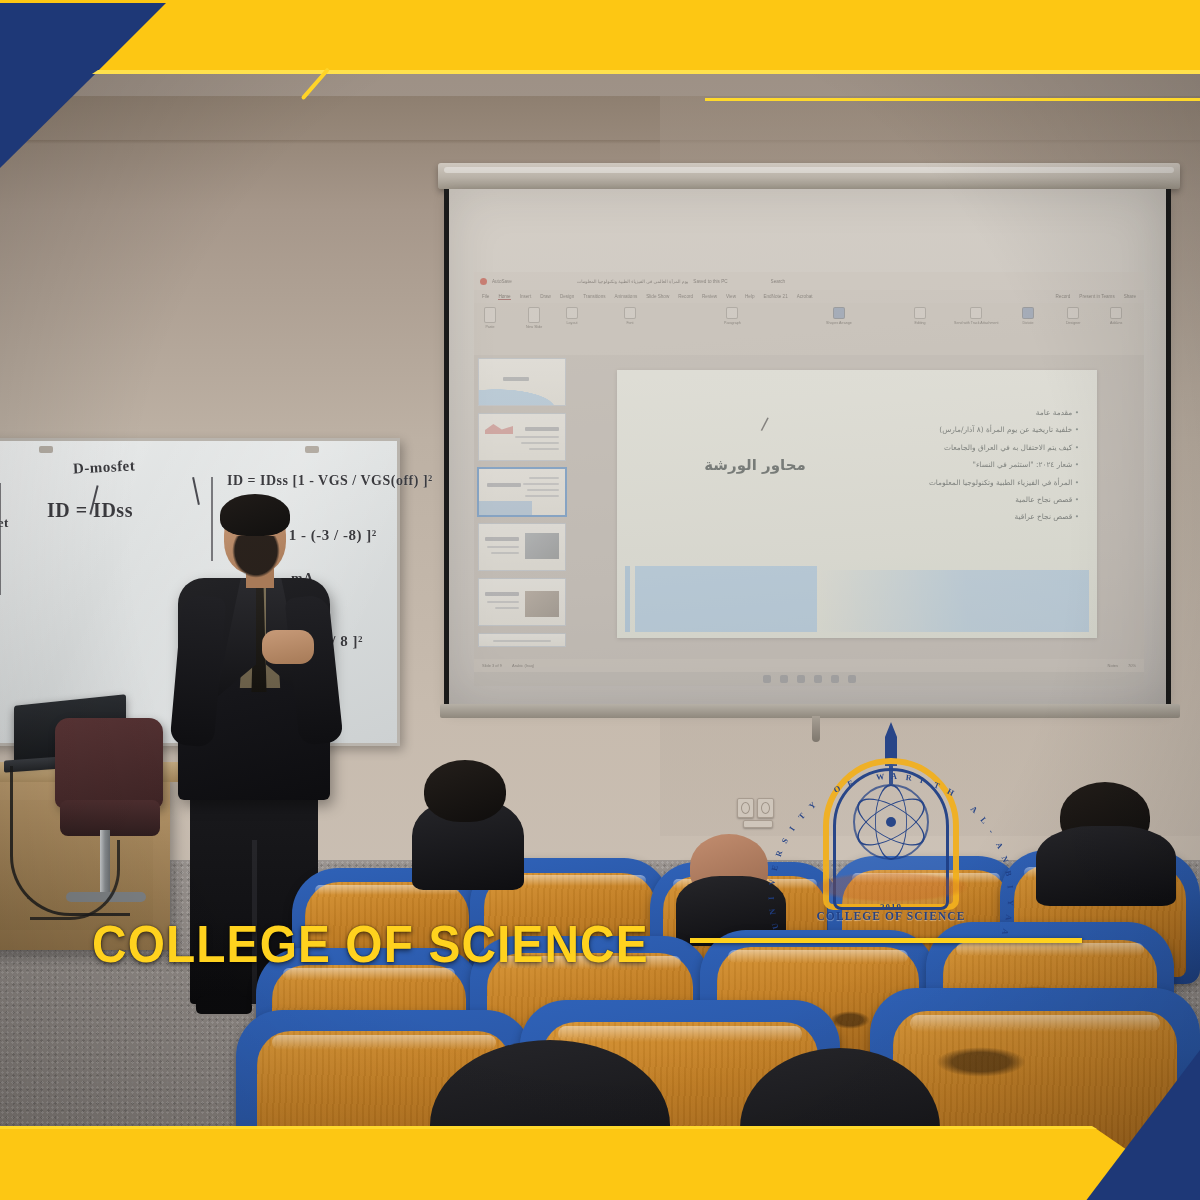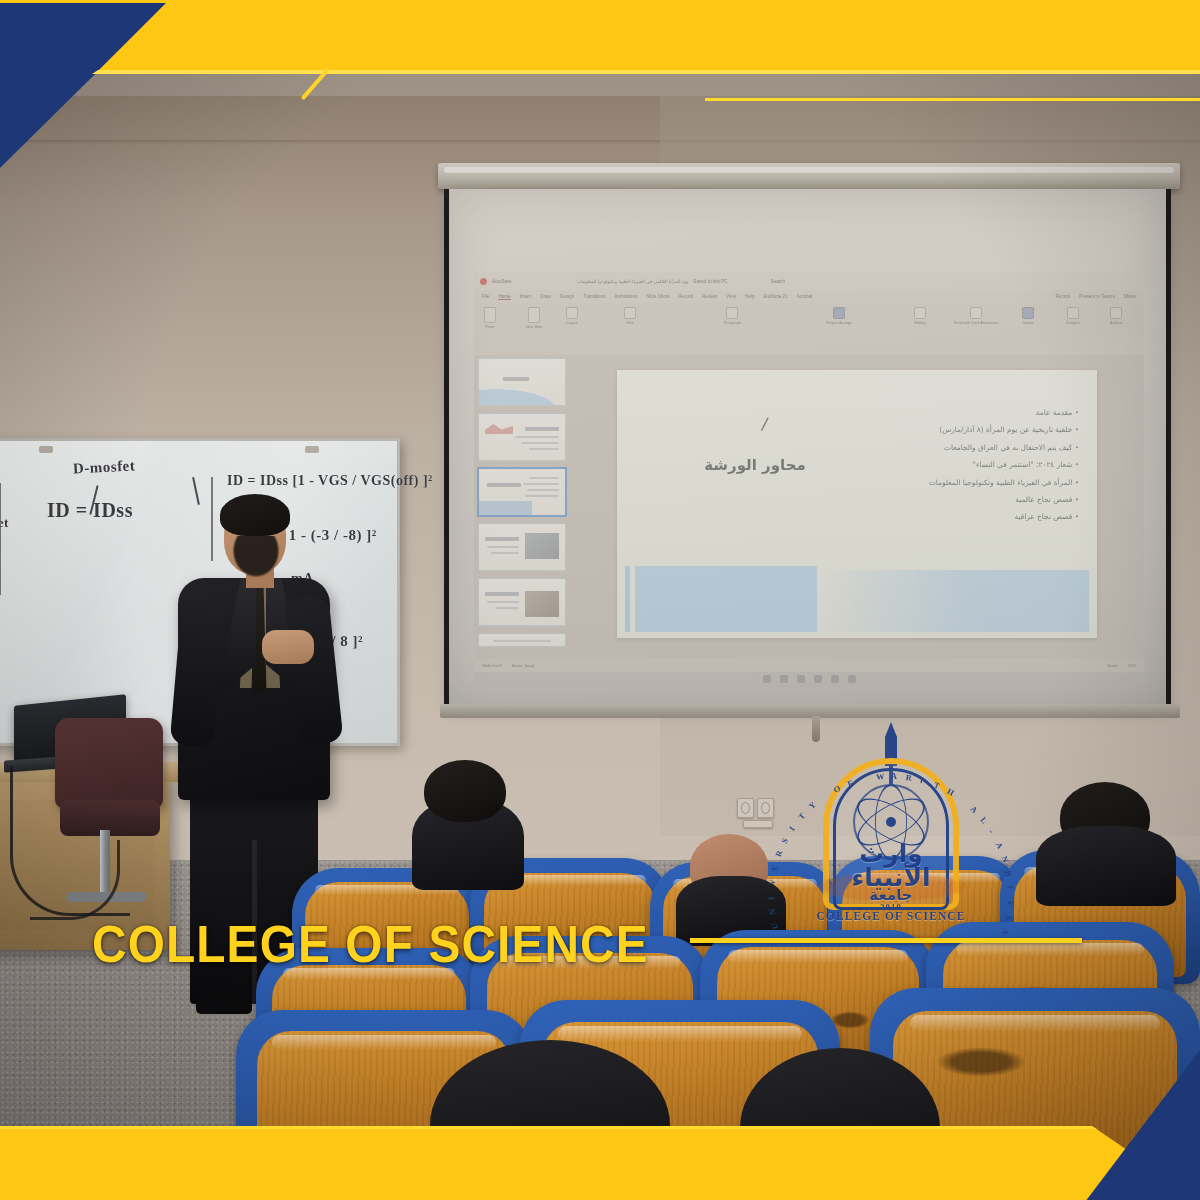--- a/index.html
+++ b/index.html
@@ -910,21 +910,17 @@
         <span style="transform: rotate(63.6deg) translateY(-62px);">A</span>
         <span style="transform: rotate(70.6667deg) translateY(-62px);">N</span>
         <span style="transform: rotate(77.7333deg) translateY(-62px);">B</span>
         <span style="transform: rotate(84.8deg) translateY(-62px);">I</span>
         <span style="transform: rotate(91.8667deg) translateY(-62px);">Y</span>
         <span style="transform: rotate(98.9333deg) translateY(-62px);">A</span>
         <span style="transform: rotate(106deg) translateY(-62px);">A</span>
       </div>
     <div class="logo-ribbon"></div>
 
-    <div class="logo-ar">
-      <span>وارث الأنبياء</span>
-      <small>جامعة</small>
-    </div>
     <div class="logo-year">2019</div>
     <div class="logo-college">COLLEGE OF SCIENCE</div>
   </div>
 
 </div>
 
 </body></html>

